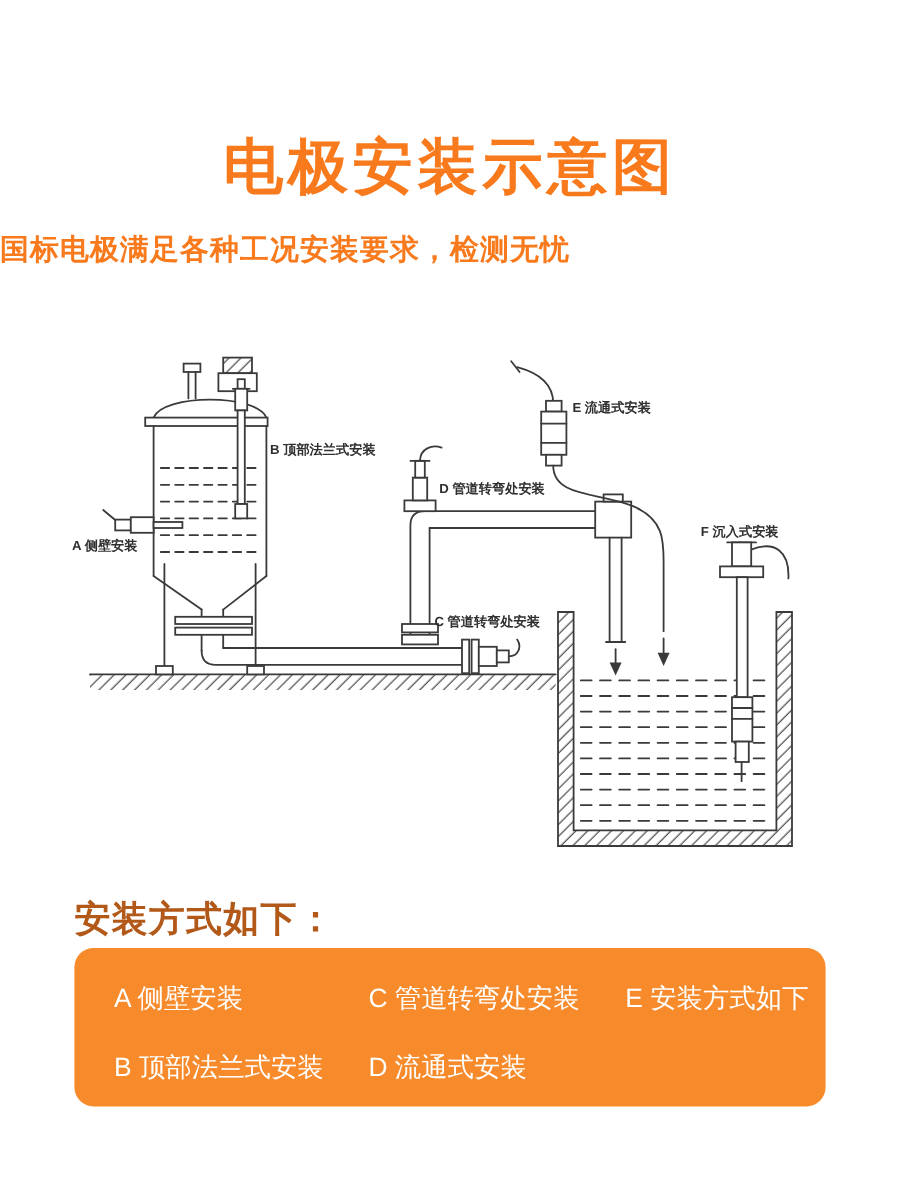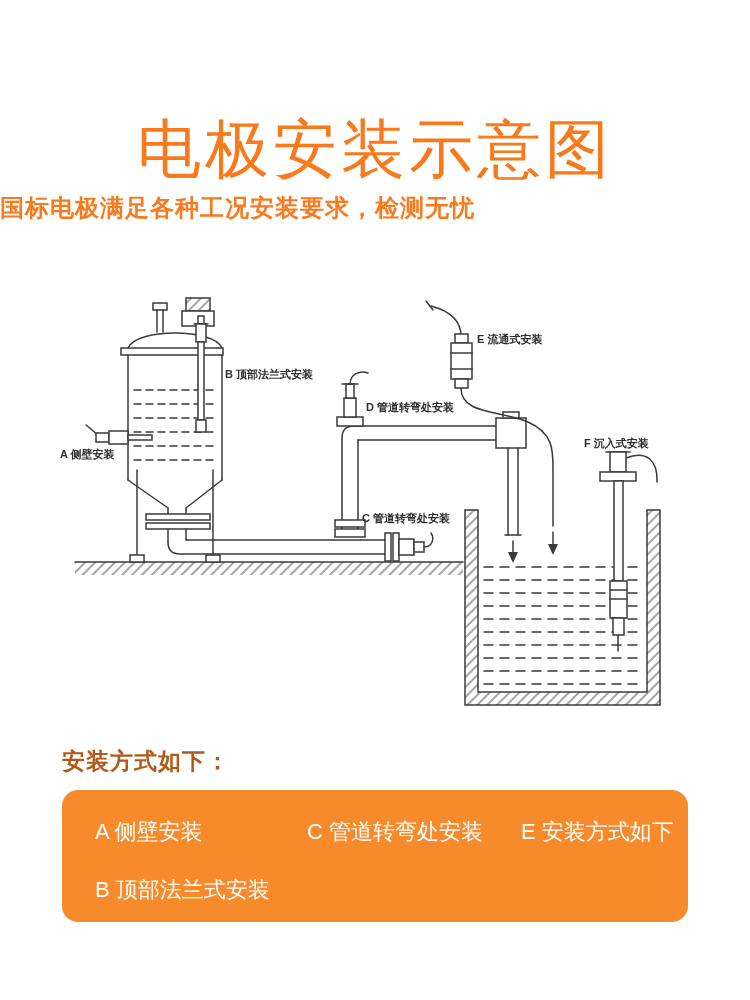--- a/index.html
+++ b/index.html
@@ -15,22 +15,22 @@
     background: #ffffff;
     overflow: hidden;
   }
   .title {
     position: absolute;
     top: 106px;
     left: 0;
     width: 100%;
     margin: 0;
     text-align: center;
-    font-size: 64px;
-    font-weight: 400;
+    font-size: 50px;
+    font-weight: 700;
     letter-spacing: 4px;
     color: var(--accent, #f87a1d);
   }
   .subtitle {
     position: absolute;
     top: 192px;
     left: 0;
     width: 100%;
     margin: 0;
     text-align: left;
@@ -47,21 +47,21 @@
     height: 460px;
   }
   .diagram text {
     font-family: "Liberation Sans", "DejaVu Sans", sans-serif;
   }
   .methods-heading {
     position: absolute;
     top: 746px;
     left: 62px;
     margin: 0;
-    font-size: 23px;
+    font-size: 30px;
     font-weight: 800;
     letter-spacing: 1px;
     color: var(--heading, #b2591a);
   }
   .methods-panel {
     position: absolute;
     top: 790px;
     left: 62px;
     width: 626px;
     height: 132px;
@@ -246,15 +246,16 @@
     </svg>
   </div>
 
   <h2 class="methods-heading">安装方式如下：</h2>
 
   <div class="methods-panel">
     <span class="method">A 侧壁安装</span>
     <span class="method">C 管道转弯处安装</span>
     <span class="method">E 安装方式如下</span>
     <span class="method">B 顶部法兰式安装</span>
+    <span class="method">D 流通式安装</span>
   </div>
 
 </div>
 
 </body></html>

